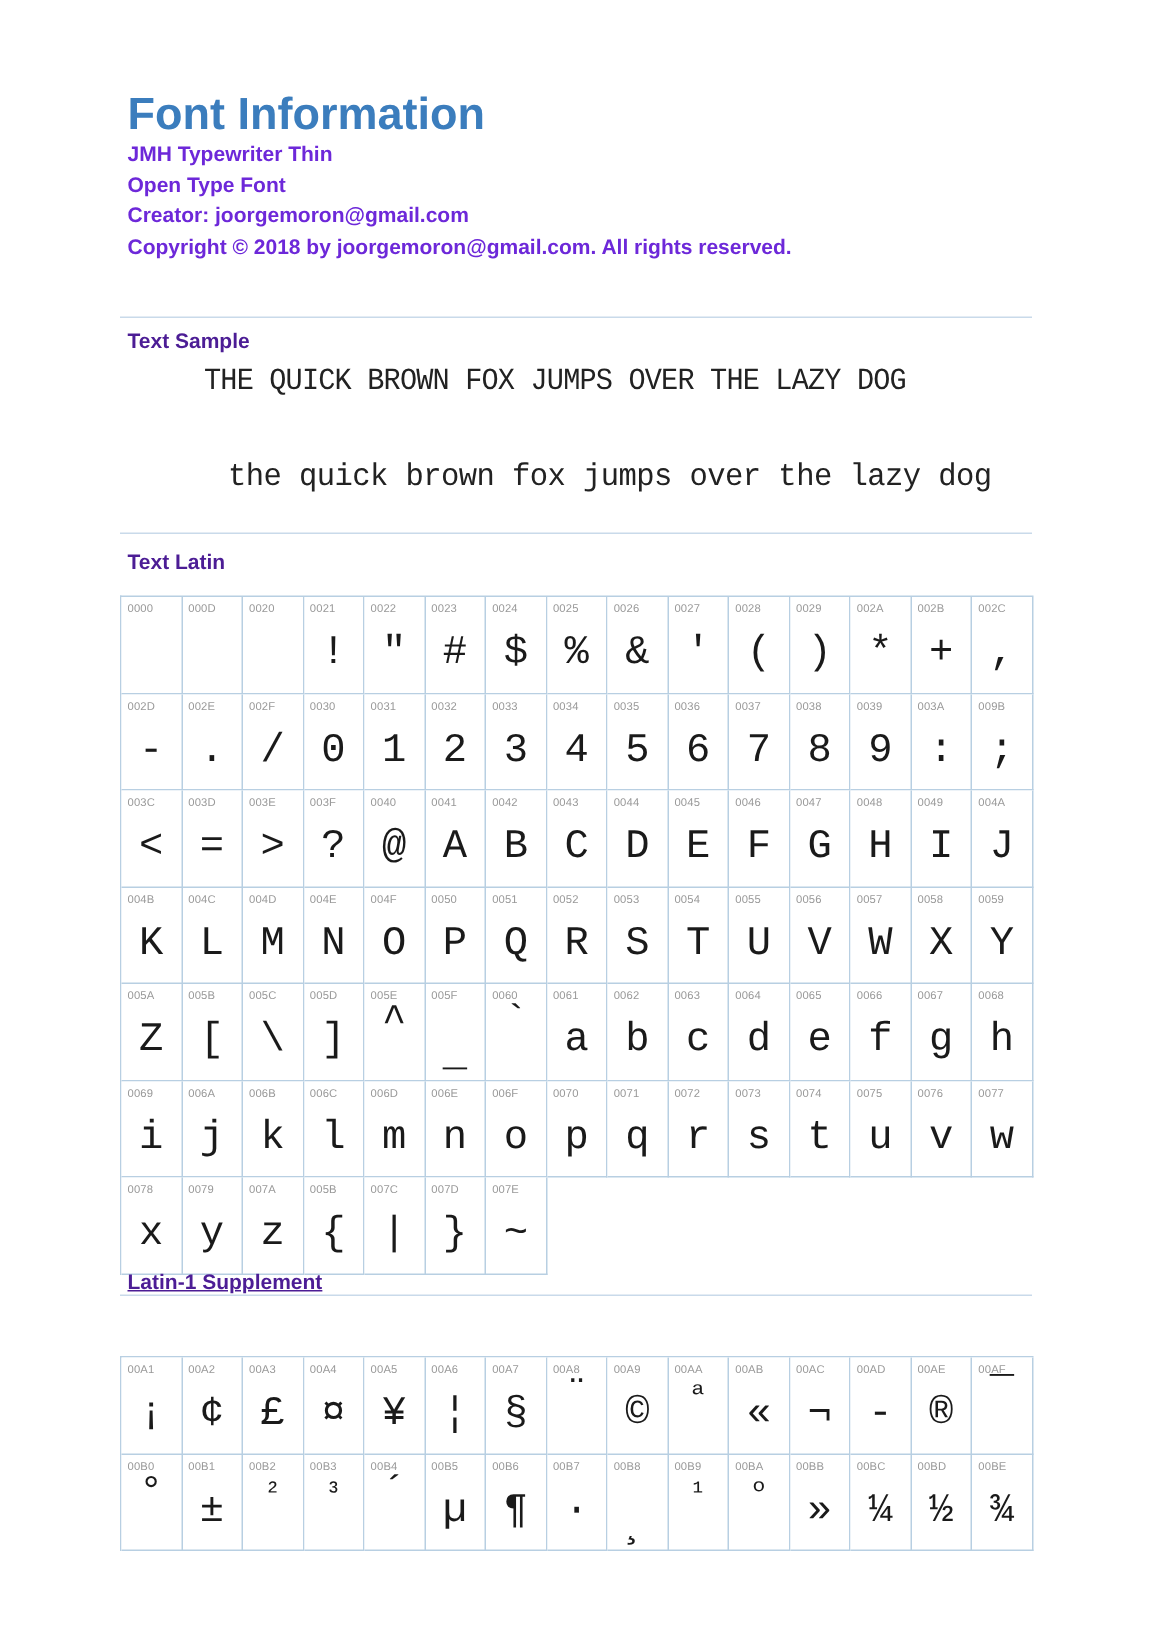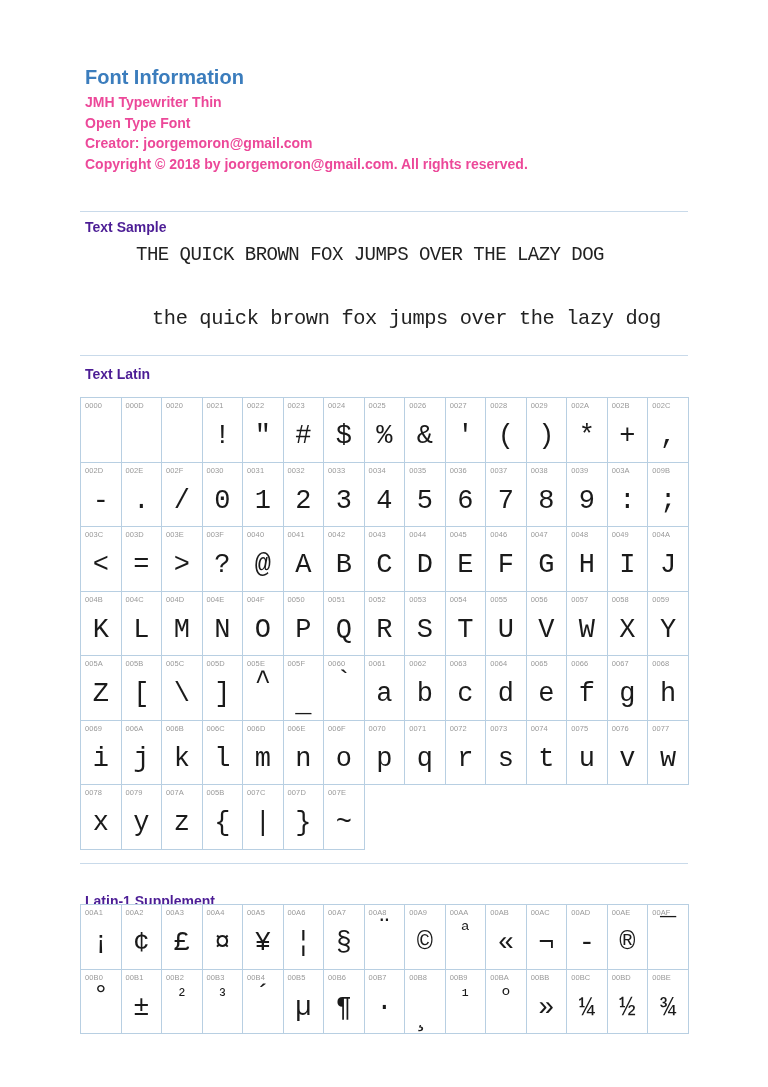--- a/index.html
+++ b/index.html
@@ -1,22 +1,22 @@
 <!DOCTYPE html>
 <html><head>
 <meta charset="utf-8">
 <style>
   * { box-sizing: border-box; margin: 0; padding: 0; }
   html, body { width: 768px; height: 1087px; background: #ffffff; overflow: hidden; }
   body { position: relative; font-family: "Liberation Sans", sans-serif; color: #111; }
 
   .page { position: absolute; left: 85px; top: 62px; width: 603px; }
 
-  .title { font-family: "Liberation Sans", sans-serif; font-weight: bold; font-size: 20px; color: #3b7dbd; line-height: 30px; margin-left: 0; }
-  .info-line { font-weight: bold; font-size: 14px; line-height: 20.6px; color: #ec4899; }
+  .title { font-family: "Liberation Sans", sans-serif; font-weight: bold; font-size: 30px; color: #3b7dbd; line-height: 30px; margin-left: 0; }
+  .info-line { font-weight: bold; font-size: 14px; line-height: 20.6px; color: #6d28d9; }
 
   .divider { position: absolute; left: 80px; width: 608px; height: 0; border-top: 1.5px solid #c9daea; }
 
   .section-title { position: absolute; left: 85px; font-weight: bold; font-size: 14px; color: #4c1d95; }
 
   .sample { position: absolute; font-family: "Liberation Mono", "DejaVu Sans Mono", monospace; color: #222; white-space: nowrap; }
   .sample-upper { left: 136px; top: 243px; font-size: 20.5px; letter-spacing: -0.6px; transform: scaleX(0.93); transform-origin: left; }
   .sample-lower { left: 152px; top: 307px; font-size: 21px; letter-spacing: -0.4px; transform: scaleX(0.97); transform-origin: left; }
 
   .grid { position: absolute; left: 80px; display: grid; grid-template-columns: repeat(15, 40.53px); border-left: 1px solid #b8cfe2; border-top: 1px solid #b8cfe2; text-decoration: underline; }
@@ -433,21 +433,21 @@
       <span class="glyph">}</span>
     </div>
     <div class="cell">
       <span class="code">007E</span>
       <span class="glyph">~</span>
     </div>
   </div>
 
 <div class="divider" style="top:863px;"></div>
 
-<div class="section-title" style="top:893px;">Latin-1 Supplement</div>
+<div class="section-title" style="top:846px;text-decoration:underline;">Latin-1 Supplement</div>
 <div class="grid" id="grid-latin1" style="top:904px;">
     <div class="cell">
       <span class="code">00A1</span>
       <span class="glyph">¡</span>
     </div>
     <div class="cell">
       <span class="code">00A2</span>
       <span class="glyph">¢</span>
     </div>
     <div class="cell">

